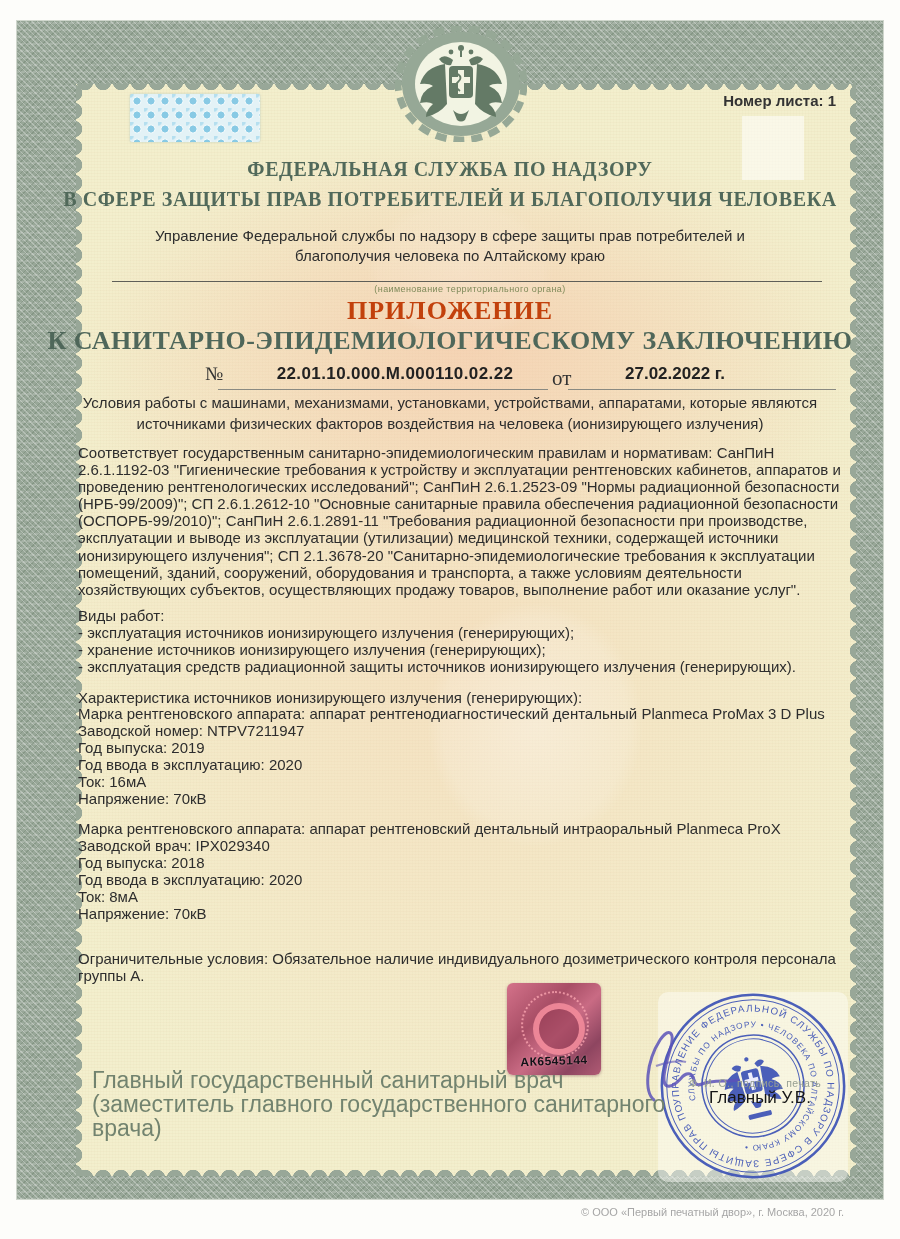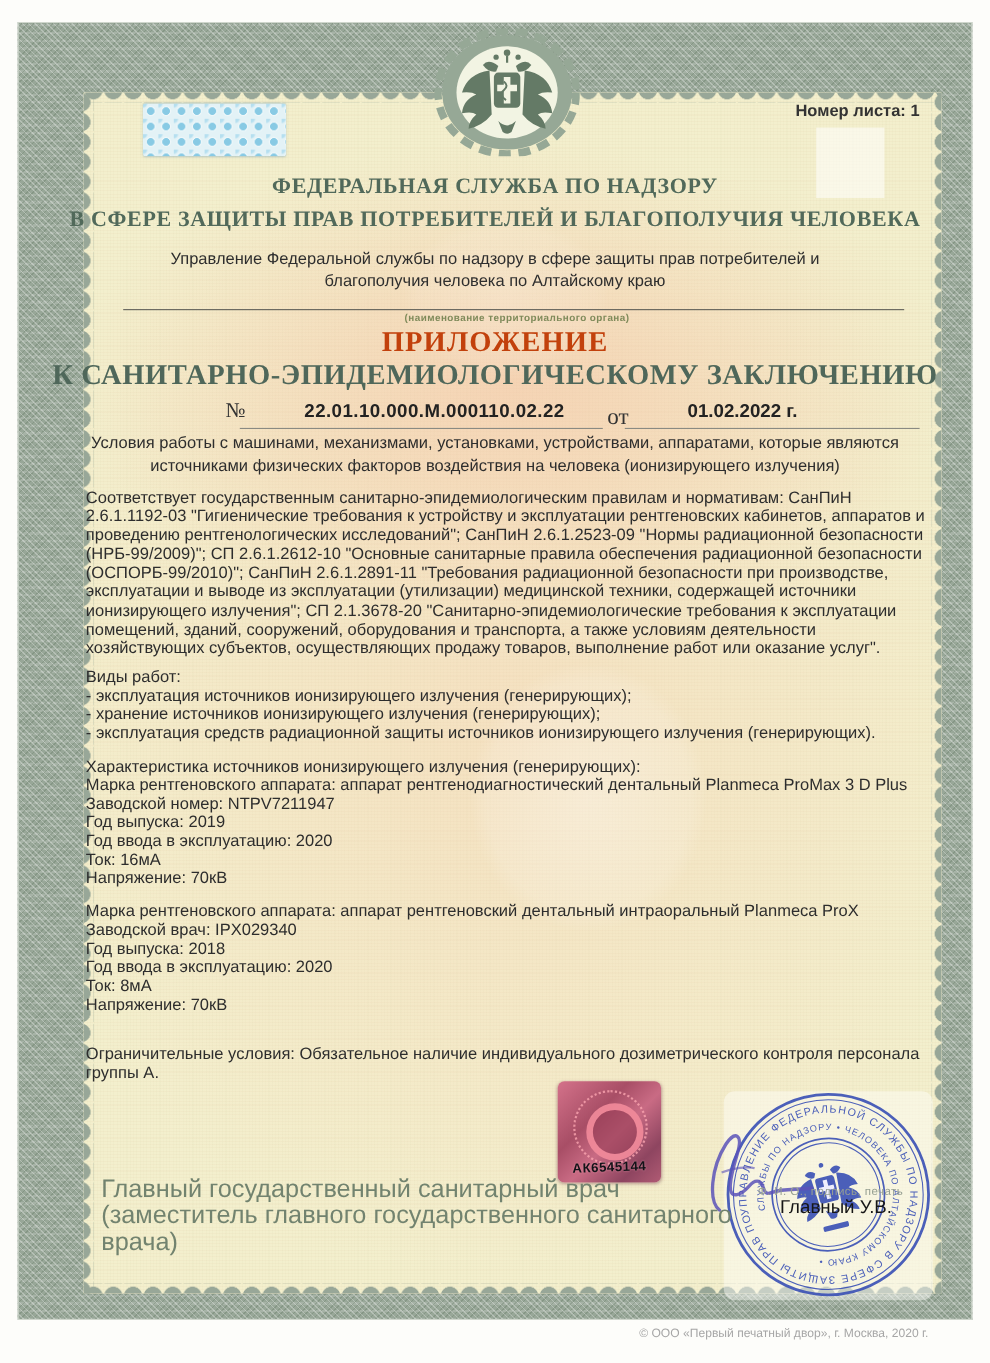--- a/index.html
+++ b/index.html
@@ -99,29 +99,29 @@
     </g>
   </svg>
 
   <div class="abs" style="right:64px;top:92px;font-size:15px;font-weight:bold;color:#333;">Номер листа: 1</div>
 
   <div class="abs center serif hdr" style="left:0;top:158px;width:900px;font-size:20px;">ФЕДЕРАЛЬНАЯ СЛУЖБА ПО НАДЗОРУ</div>
   <div class="abs center serif hdr" style="left:0;top:188px;width:900px;font-size:20px;">В СФЕРЕ ЗАЩИТЫ ПРАВ ПОТРЕБИТЕЛЕЙ И БЛАГОПОЛУЧИЯ ЧЕЛОВЕКА</div>
 
   <div class="abs center" style="left:130px;top:226px;width:640px;font-size:15px;line-height:20px;color:#2e2e2e;">Управление Федеральной службы по надзору в сфере защиты прав потребителей и благополучия человека по Алтайскому краю</div>
   <div class="underline" style="left:112px;top:281px;width:710px;border-top-color:#5f5f58;"></div>
-  <div class="abs center caption-sm" style="left:250px;top:284px;width:440px;font-weight:bold;">(наименование территориального органа)</div>
+  <div class="abs center caption-sm" style="left:250px;top:284px;width:440px;">(наименование территориального органа)</div>
 
   <div class="abs center serif" style="left:0;top:296px;width:900px;font-size:26px;font-weight:bold;color:#c2410c;letter-spacing:1px;">ПРИЛОЖЕНИЕ</div>
   <div class="abs center serif" style="left:0;top:326px;width:900px;font-size:26px;font-weight:bold;color:#4f675a;letter-spacing:.5px;">К САНИТАРНО-ЭПИДЕМИОЛОГИЧЕСКОМУ ЗАКЛЮЧЕНИЮ</div>
 
   <div class="abs serif" style="left:205px;top:363px;font-size:19px;color:#333;">№</div>
   <div class="abs center" style="left:245px;top:364px;width:300px;font-size:17px;font-weight:bold;color:#222;letter-spacing:.4px;">22.01.10.000.М.000110.02.22</div>
   <div class="abs serif" style="left:552px;top:366px;font-size:21px;color:#333;">от</div>
-  <div class="abs center" style="left:590px;top:364px;width:170px;font-size:17px;font-weight:bold;color:#222;">01.02.2022 г.</div>
+  <div class="abs center" style="left:590px;top:364px;width:170px;font-size:17px;font-weight:bold;color:#222;">27.02.2022 г.</div>
   <div class="underline" style="left:218px;top:389px;width:330px;"></div>
   <div class="underline" style="left:568px;top:389px;width:268px;"></div>
 
   <div class="abs center body-txt" style="left:75px;top:393px;width:750px;line-height:20.5px;">Условия работы с машинами, механизмами, установками, устройствами, аппаратами, которые являются источниками физических факторов воздействия на человека (ионизирующего излучения)</div>
 
   <div class="abs body-txt" style="left:78px;top:444px;width:766px;line-height:17.1px;">Соответствует государственным санитарно-эпидемиологическим правилам и нормативам: СанПиН 2.6.1.1192-03 "Гигиенические требования к устройству и эксплуатации рентгеновских кабинетов, аппаратов и проведению рентгенологических исследований"; СанПиН 2.6.1.2523-09 "Нормы радиационной безопасности (НРБ-99/2009)"; СП 2.6.1.2612-10 "Основные санитарные правила обеспечения радиационной безопасности (ОСПОРБ-99/2010)"; СанПиН 2.6.1.2891-11 "Требования радиационной безопасности при производстве, эксплуатации и выводе из эксплуатации (утилизации) медицинской техники, содержащей источники ионизирующего излучения"; СП 2.1.3678-20 "Санитарно-эпидемиологические требования к эксплуатации помещений, зданий, сооружений, оборудования и транспорта, а также условиям деятельности хозяйствующих субъектов, осуществляющих продажу товаров, выполнение работ или оказание услуг".</div>
 
   <div class="abs body-txt" style="left:78px;top:607px;">Виды работ:</div>
   <div class="abs body-txt" style="left:78px;top:624px;width:766px;line-height:17.2px;">
     <div>- эксплуатация источников ионизирующего излучения (генерирующих);</div>

